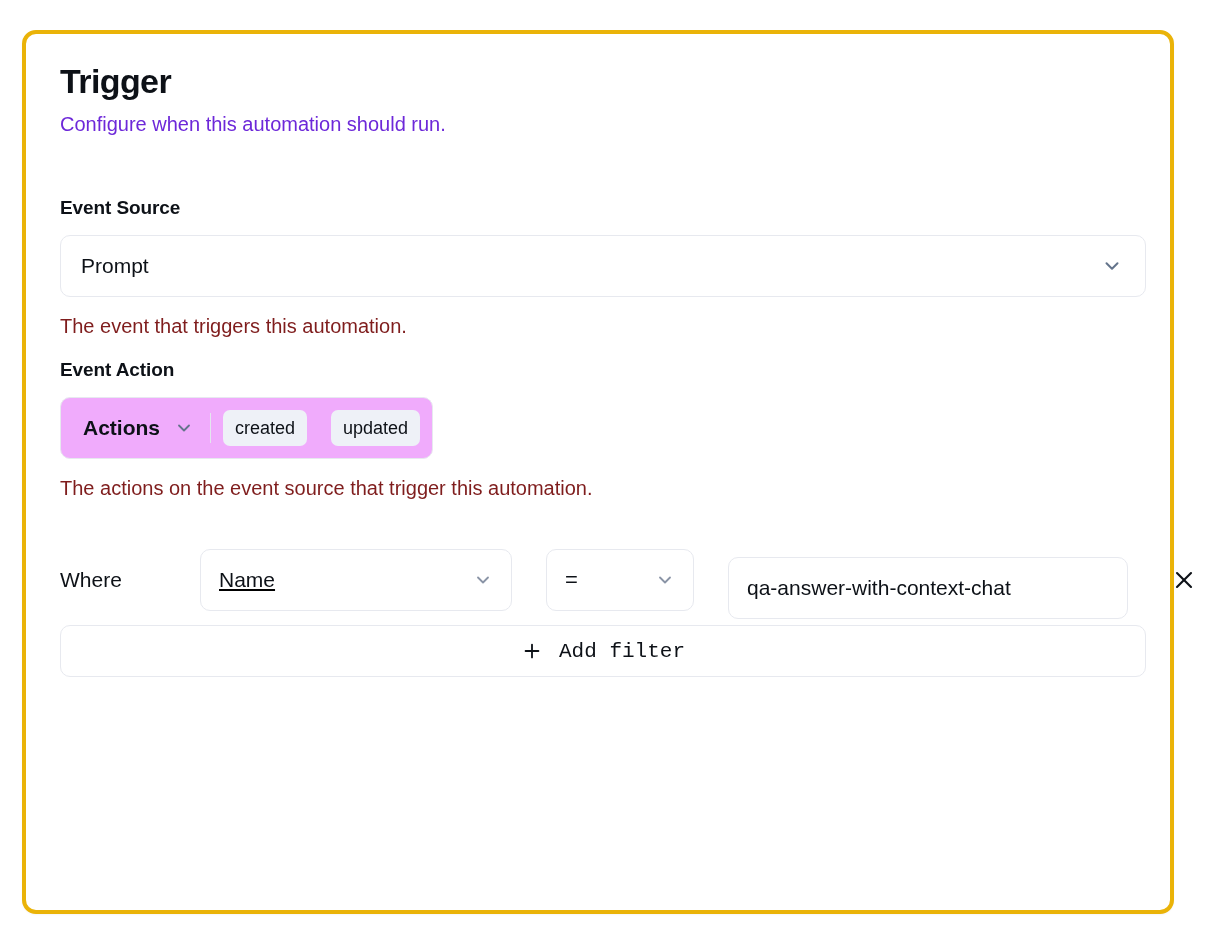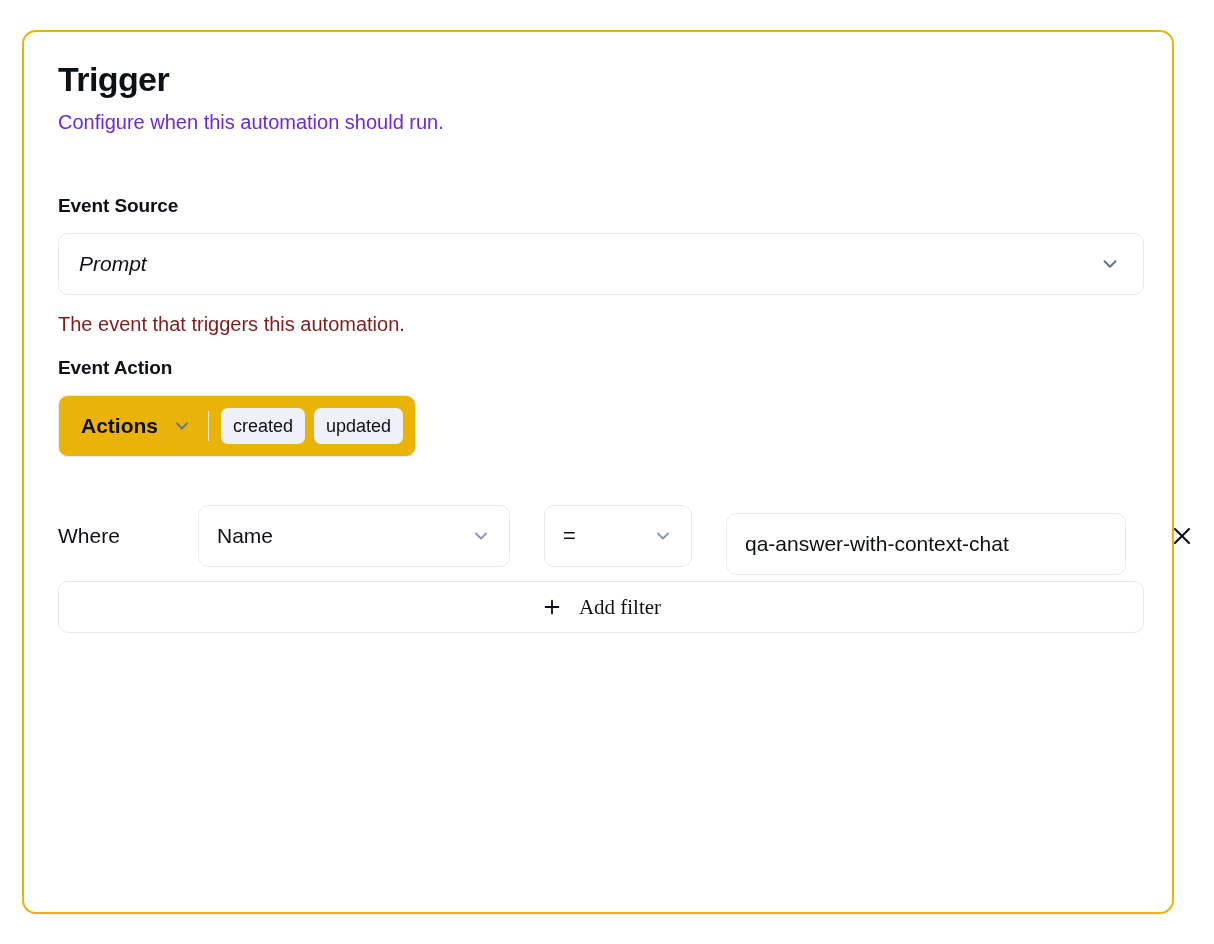--- a/index.html
+++ b/index.html
@@ -21,21 +21,21 @@
   }
 
   
   .card {
     position: absolute;
     left: 22px;
     top: 30px;
     width: 1152px;
     height: 884px;
     background: #ffffff;
-    border: 2px solid #eab308;
+    border: 4px solid #eab308;
     border-radius: 14px;
     box-shadow: 0 1px 2px rgba(16, 24, 40, 0.04);
     padding: 28px 34px 0 34px;
   }
 
   
   .card-title {
     font-size: 34px;
     font-weight: 700;
     letter-spacing: -0.6px;
@@ -83,41 +83,40 @@
     border: 1px solid #e7e9ef;
     border-radius: 10px;
     padding: 0 20px;
     cursor: pointer;
   }
 
   .select-value {
     font-size: 21px;
     color: #0d1117;
     font-weight: 400;
-    font-style: italic;
   }
 
   .chev {
     position: absolute;
     right: 22px;
     top: 50%;
     transform: translateY(-50%);
     display: block;
     width: 22px;
     height: 22px;
     color: #64748b;
   }
   .chev svg { display: block; width: 100%; height: 100%; }
 
   
   .combo {
     display: inline-flex;
     align-items: center;
     height: 62px;
-    background: #eab308;
+    background: #f0abfc;
     border: 1px solid #e7e9ef;
     border-radius: 10px;
     padding: 0 12px 0 22px;
   }
 
   .combo-trigger {
     display: inline-flex;
     align-items: center;
     gap: 14px;
     cursor: pointer;
@@ -138,21 +137,21 @@
   }
   .combo-chev svg { display: block; width: 100%; height: 100%; }
 
   .combo-divider {
     width: 1px;
     height: 30px;
     background: #e3e6ee;
     margin: 0 12px 0 2px;
   }
 
-  .chips { display: inline-flex; align-items: center; gap: 9px; }
+  .chips { display: inline-flex; align-items: center; gap: 24px; }
 
   .chip {
     display: inline-flex;
     align-items: center;
     height: 36px;
     padding: 0 12px;
     background: #eef1f7;
     border-radius: 7px;
     font-size: 18px;
     color: #0d1117;
@@ -180,21 +179,21 @@
     display: flex;
     align-items: center;
     height: 62px;
     background: #ffffff;
     border: 1px solid #e7e9ef;
     border-radius: 10px;
     padding: 0 18px;
     cursor: pointer;
   }
 
-  .fselect.field-select { width: 312px; flex: 0 0 312px; margin-right: 18px; }
+  .fselect.field-select { width: 312px; flex: 0 0 312px; margin-right: 18px; text-decoration: underline; }
   .fselect.op-select { width: 148px; flex: 0 0 148px; margin-right: 18px; }
 
   .fselect-value {
     font-size: 21px;
     color: #0d1117;
   }
 
   .op-select .fselect-value { font-size: 22px; }
 
   .fchev {
@@ -246,21 +245,21 @@
     align-items: center;
     justify-content: center;
     gap: 16px;
     width: 1086px;
     height: 52px;
     margin-top: 14px;
     background: #ffffff;
     border: 1px solid #e7e9ef;
     border-radius: 10px;
     cursor: pointer;
-    font-family: Liberation Serif, serif;
+    font-family: Liberation Mono, monospace;
   }
 
   .add-filter .plus {
     width: 22px;
     height: 22px;
     color: #0d1117;
     display: block;
   }
   .add-filter .plus svg { display: block; width: 100%; height: 100%; }
 
@@ -307,20 +306,21 @@
               </svg>
           </span>
         </span>
         <span class="combo-divider"></span>
         <span class="chips">
           <span class="chip">created</span>
           <span class="chip">updated</span>
         </span>
       </div>
 
+      <div class="field-help">The actions on the event source that trigger this automation.</div>
     </div>
 
     <div class="field field-filter">
 
       <div class="filter-row">
         <span class="where-label">Where</span>
 
         <div class="fselect field-select">
           <span class="fselect-value">Name</span>
           <span class="fchev">

